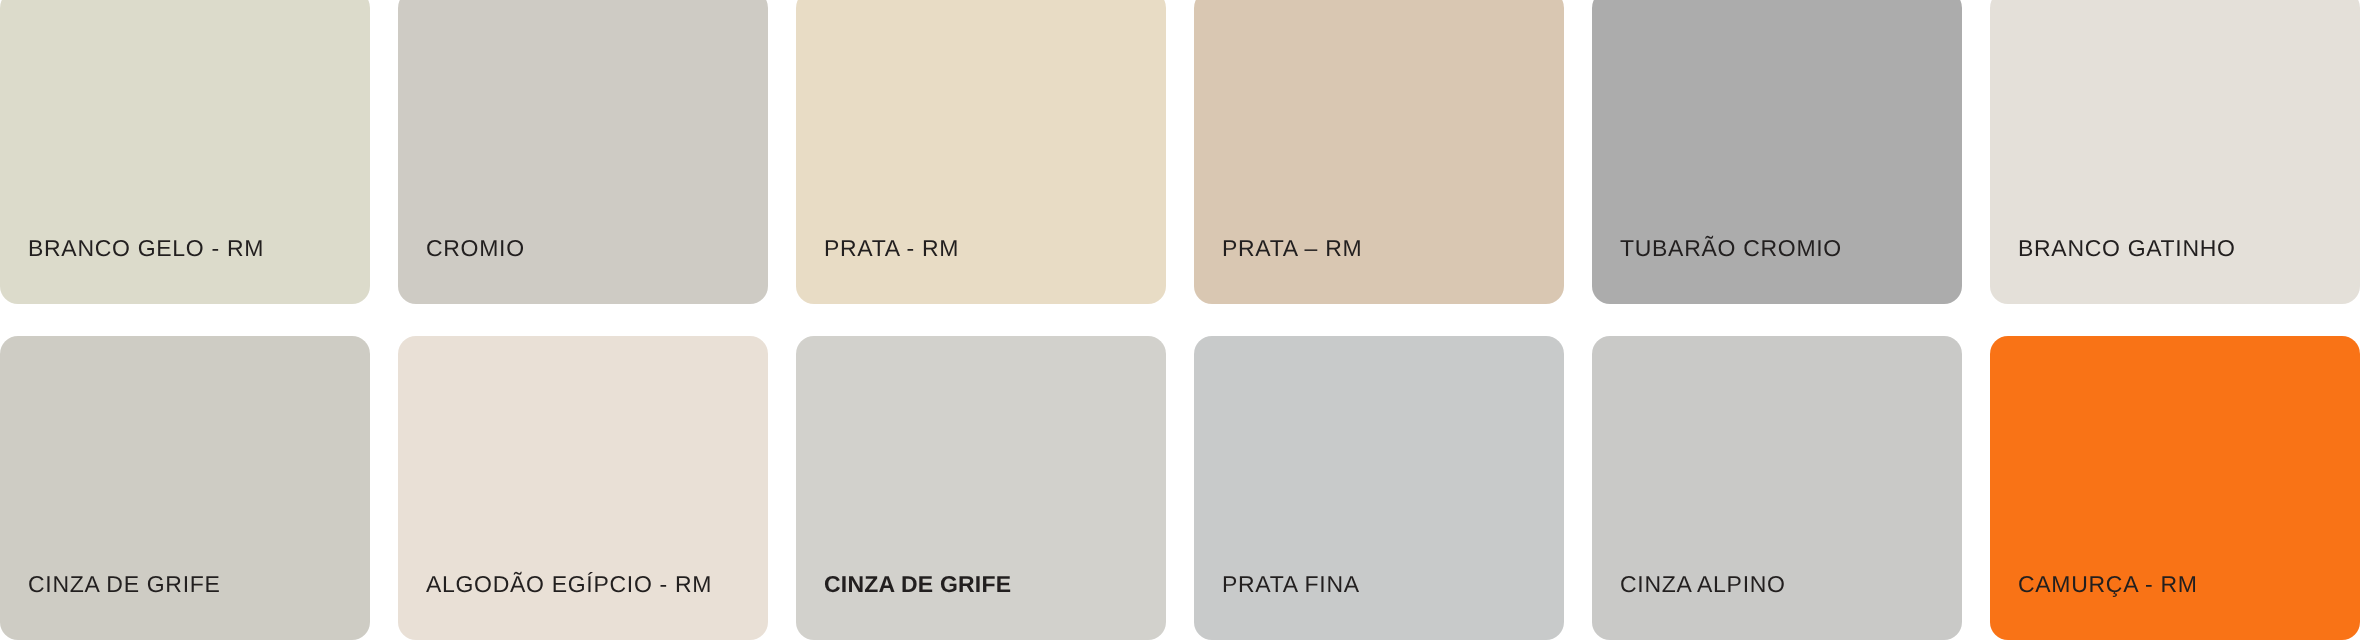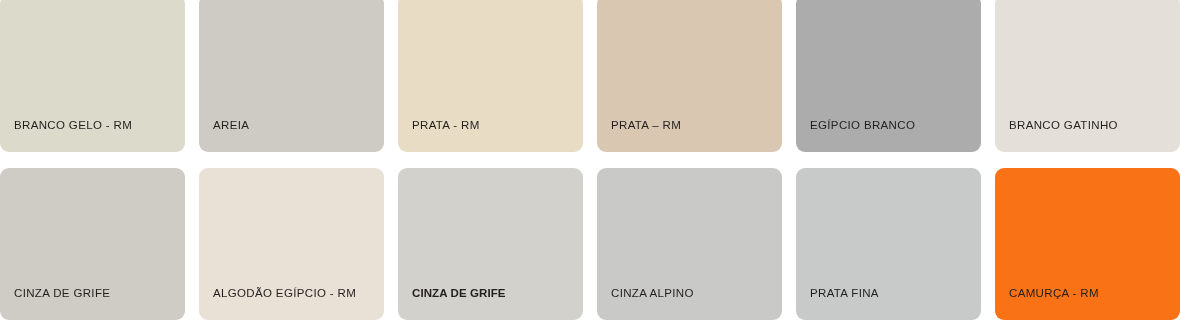--- a/index.html
+++ b/index.html
@@ -68,45 +68,45 @@
   }
 </style>
 </head>
 <body>
 
 <div class="palette-grid">
     <div class="swatch" style="background-color: rgb(220, 219, 203);">
       <span class="swatch-label">BRANCO GELO - RM</span>
     </div>
     <div class="swatch" style="background-color: rgb(206, 203, 196);">
-      <span class="swatch-label">AREIA</span>
+      <span class="swatch-label">CROMIO</span>
     </div>
     <div class="swatch" style="background-color: rgb(232, 220, 197);">
       <span class="swatch-label">PRATA - RM</span>
     </div>
     <div class="swatch" style="background-color: rgb(217, 199, 178);">
       <span class="swatch-label">PRATA – RM</span>
     </div>
     <div class="swatch" style="background-color: rgb(172, 172, 172);">
-      <span class="swatch-label">EGÍPCIO BRANCO</span>
+      <span class="swatch-label">TUBARÃO CROMIO</span>
     </div>
     <div class="swatch" style="background-color: rgb(228, 224, 217);">
       <span class="swatch-label">BRANCO GATINHO</span>
     </div>
     <div class="swatch" style="background-color: rgb(206, 204, 196);">
       <span class="swatch-label">CINZA DE GRIFE</span>
     </div>
     <div class="swatch" style="background-color: rgb(233, 224, 214);">
       <span class="swatch-label">ALGODÃO EGÍPCIO - RM</span>
     </div>
     <div class="swatch is-selected" style="background-color: rgb(210, 209, 204);">
       <span class="swatch-label">CINZA DE GRIFE</span>
     </div>
+    <div class="swatch" style="background-color: rgb(200, 202, 202);">
+      <span class="swatch-label">PRATA FINA</span>
+    </div>
     <div class="swatch" style="background-color: rgb(201, 201, 199);">
       <span class="swatch-label">CINZA ALPINO</span>
-    </div>
-    <div class="swatch" style="background-color: rgb(200, 202, 202);">
-      <span class="swatch-label">PRATA FINA</span>
     </div>
     <div class="swatch" style="background-color: #f97316;">
       <span class="swatch-label">CAMURÇA - RM</span>
     </div>
   </div>
 
 </body></html>

